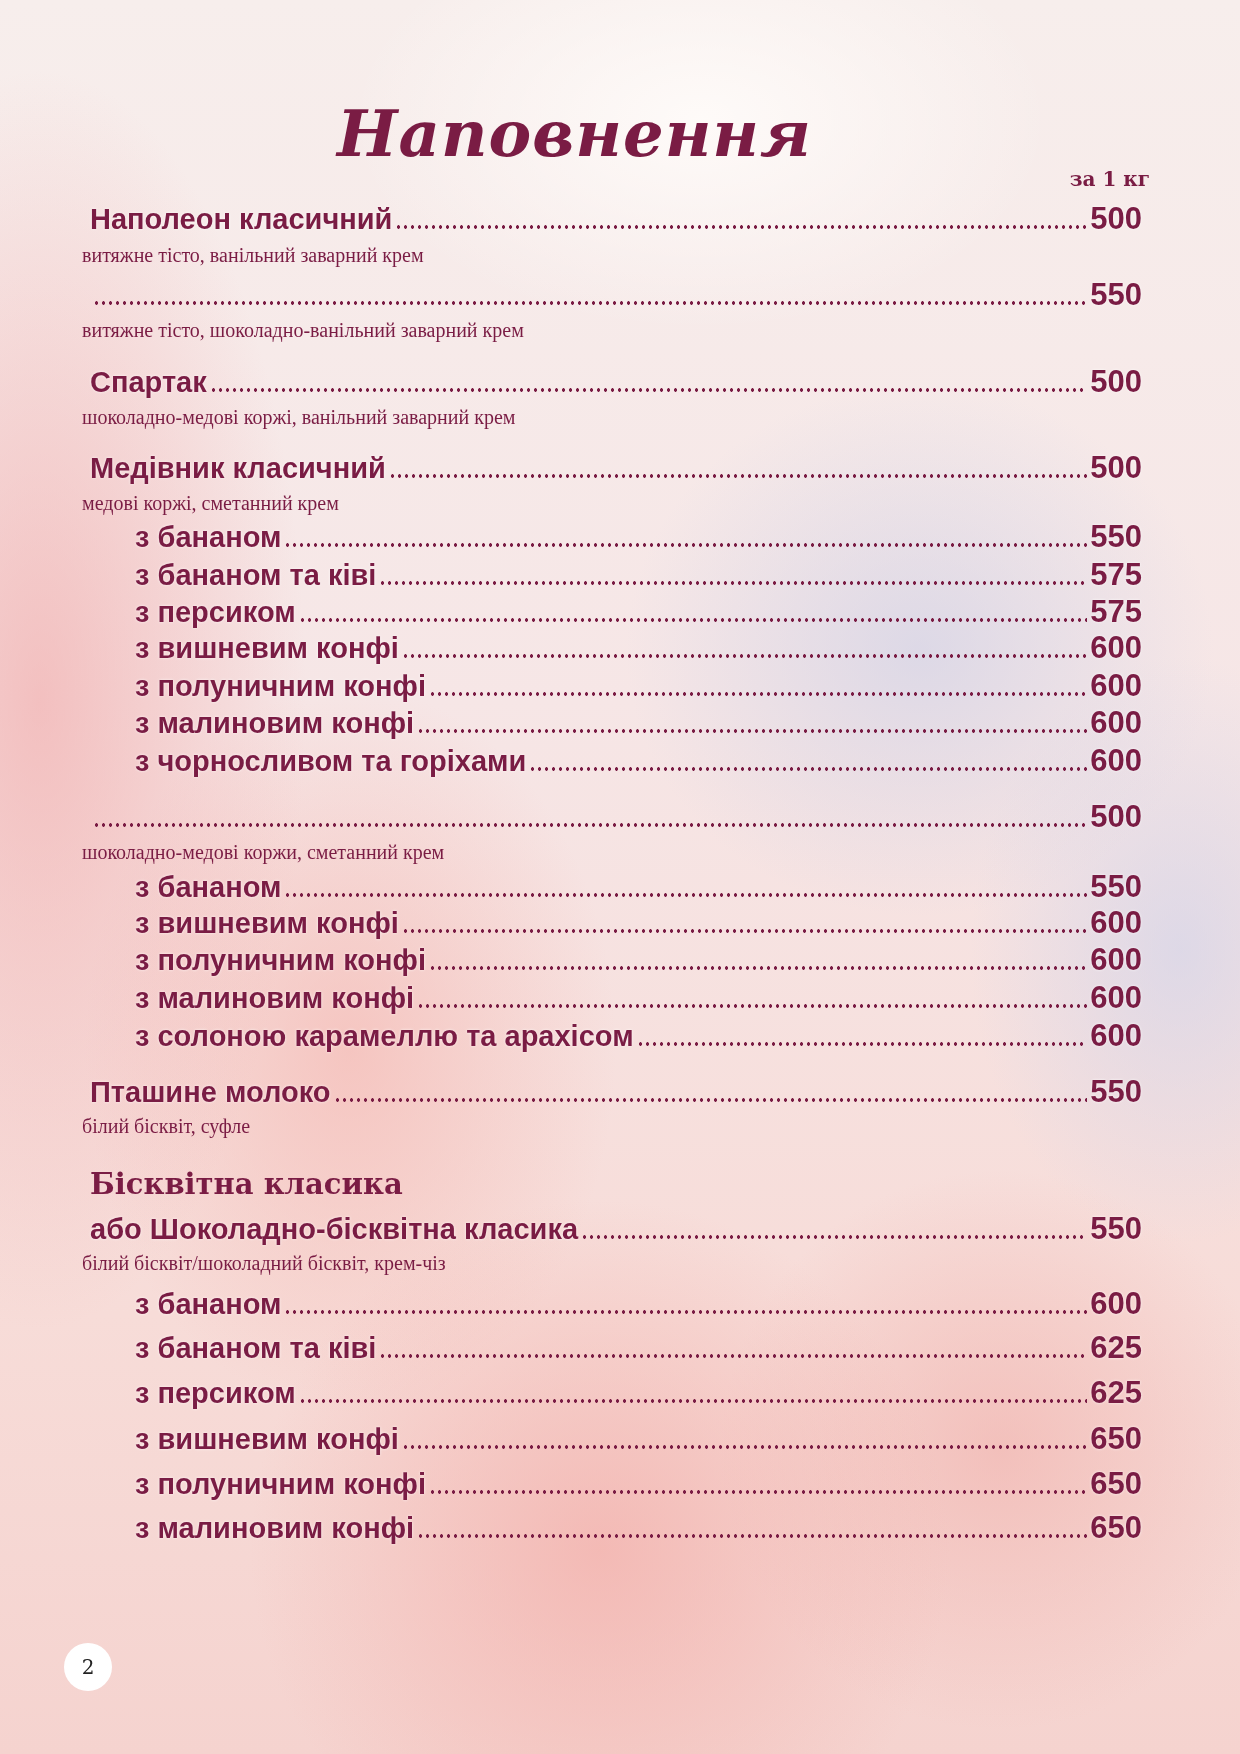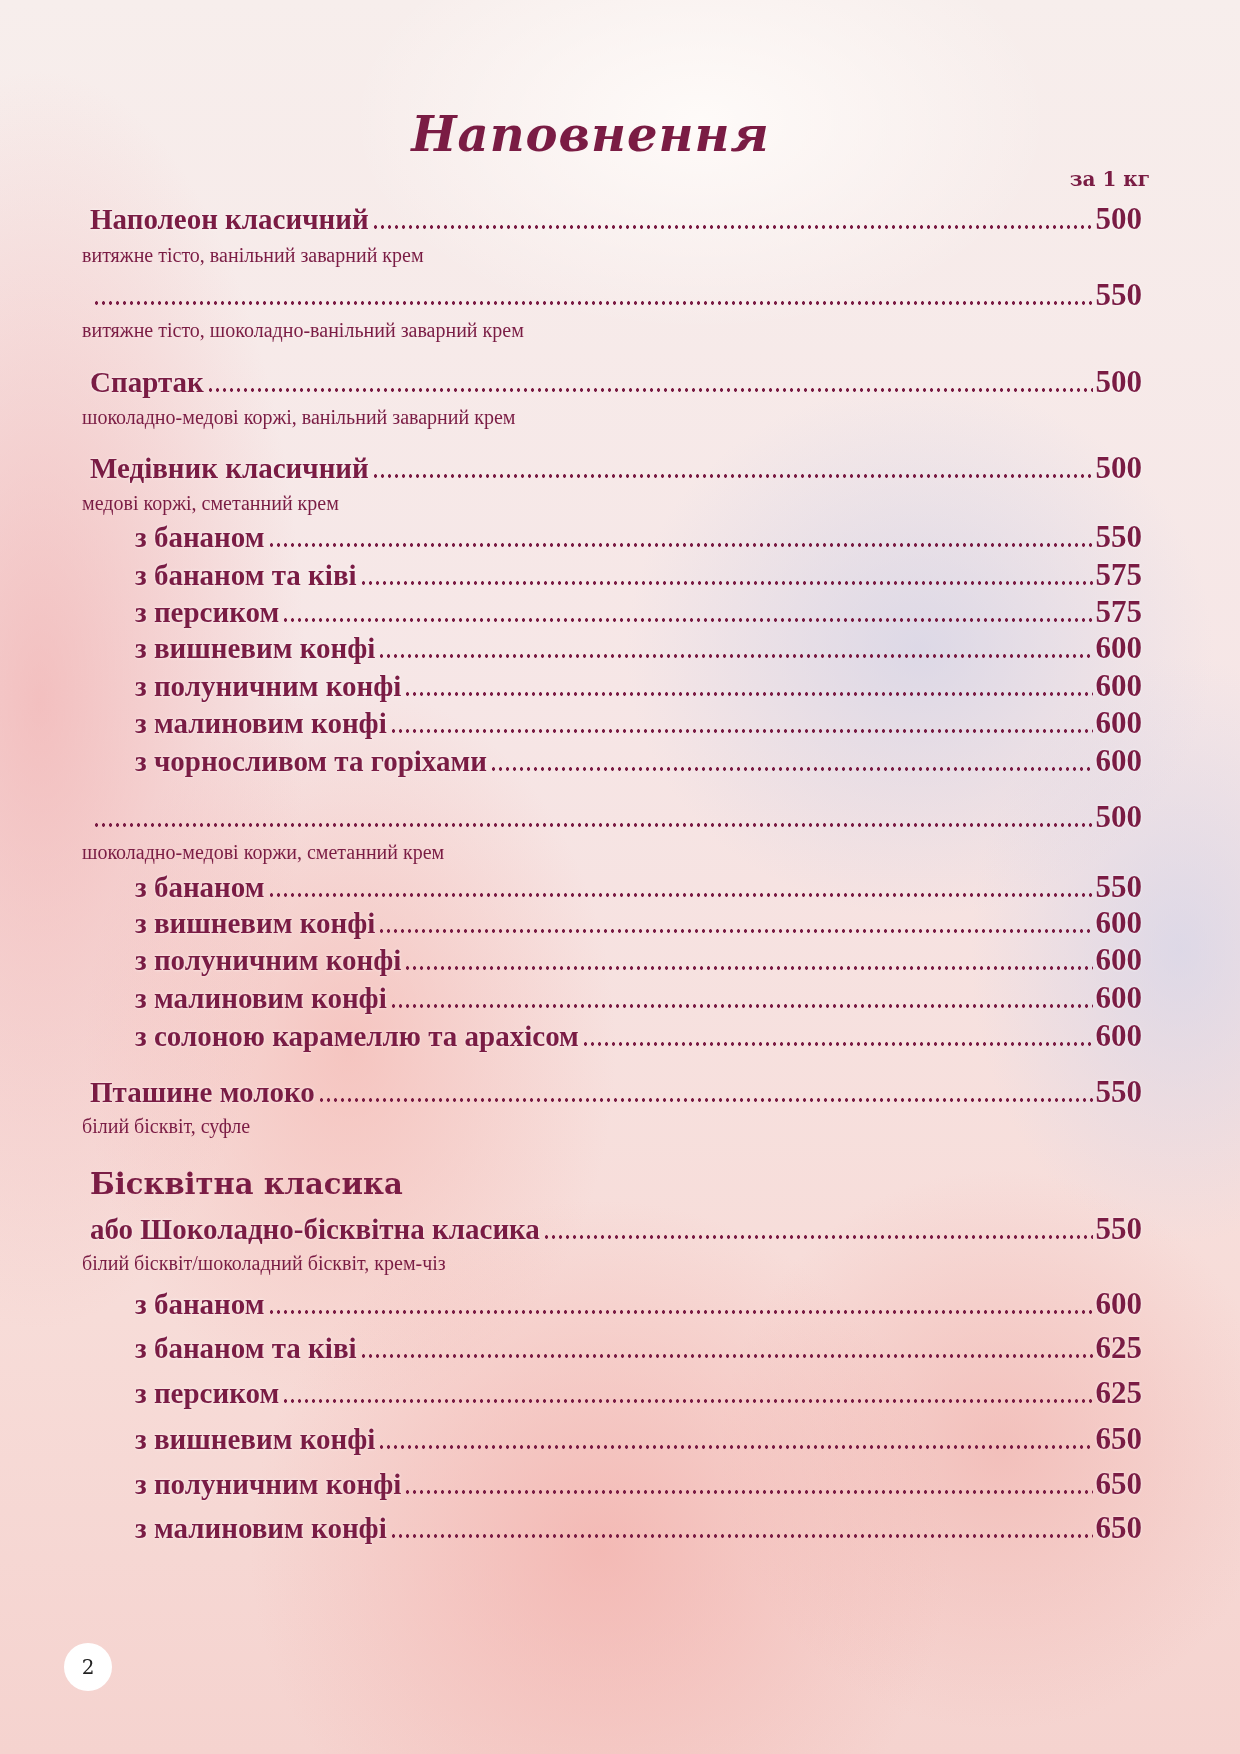--- a/index.html
+++ b/index.html
@@ -11,32 +11,32 @@
       radial-gradient(ellipse 380px 900px at 40px 700px, rgba(240,160,160,0.55), rgba(240,160,160,0) 70%),
       radial-gradient(ellipse 500px 500px at 600px 1550px, rgba(242,170,165,0.65), rgba(242,170,165,0) 70%),
       radial-gradient(ellipse 400px 400px at 1000px 1450px, rgba(240,175,170,0.6), rgba(240,175,170,0) 70%),
       radial-gradient(ellipse 420px 380px at 920px 650px, rgba(200,205,230,0.55), rgba(200,205,230,0) 70%),
       radial-gradient(ellipse 300px 420px at 1180px 950px, rgba(205,210,235,0.6), rgba(205,210,235,0) 70%),
       radial-gradient(ellipse 380px 520px at 350px 1050px, rgba(244,175,168,0.55), rgba(244,175,168,0) 70%),
       radial-gradient(ellipse 500px 300px at 700px 120px, rgba(255,252,250,0.9), rgba(255,252,250,0) 70%),
       linear-gradient(180deg, #f7eeec 0%, #f6e6e6 40%, #f7dcd8 75%, #f5d3cf 100%);
   }
   .title {
-    position: absolute; left: 16px; width: 1149px; top: 96px; text-align: center;
+    position: absolute; left: 0; width: 1149px; top: 96px; text-align: center;
     font-family: "DejaVu Serif", serif; font-style: italic; font-weight: bold;
-    font-size: 48px; line-height: 76px; letter-spacing: 1px;
+    font-size: 64px; line-height: 76px; letter-spacing: 1px;
   }
   .per-kg {
     position: absolute; right: 90px; top: 166px;
     font-weight: bold; font-size: 20px; line-height: 26px;
   }
   .row {
     position: absolute; left: 90px; right: 98px; height: 40px;
     display: flex; align-items: flex-start;
-    font-family: Liberation Serif, serif; font-weight: bold; font-size: 29px; line-height: 40px;
+    font-family: Liberation Sans, sans-serif; font-weight: bold; font-size: 29px; line-height: 40px;
     text-shadow: 0 0 3px rgba(255,255,255,0.8);
   }
   .row.sub { left: 135px; }
   .row .name { white-space: nowrap; }
   .row .leader {
     flex: 1; margin: 0 3px; height: 6px;
     background-image: radial-gradient(circle, #7a1c44 1.6px, transparent 1.9px);
     background-size: 7px 6px; background-repeat: repeat-x; background-position: left center;
     align-self: flex-end; margin-bottom: 9px;
   }

